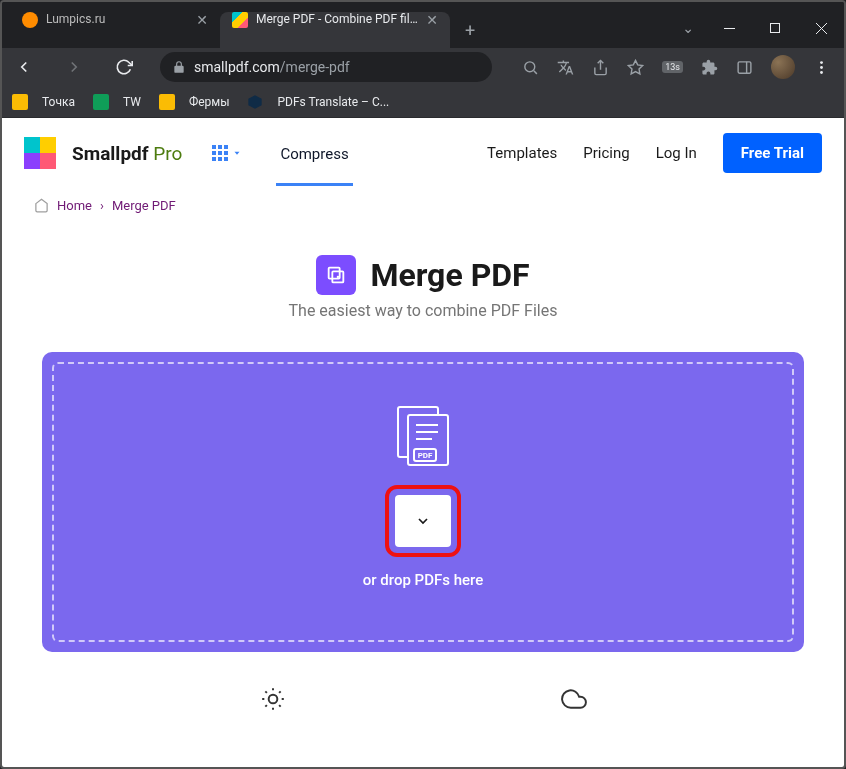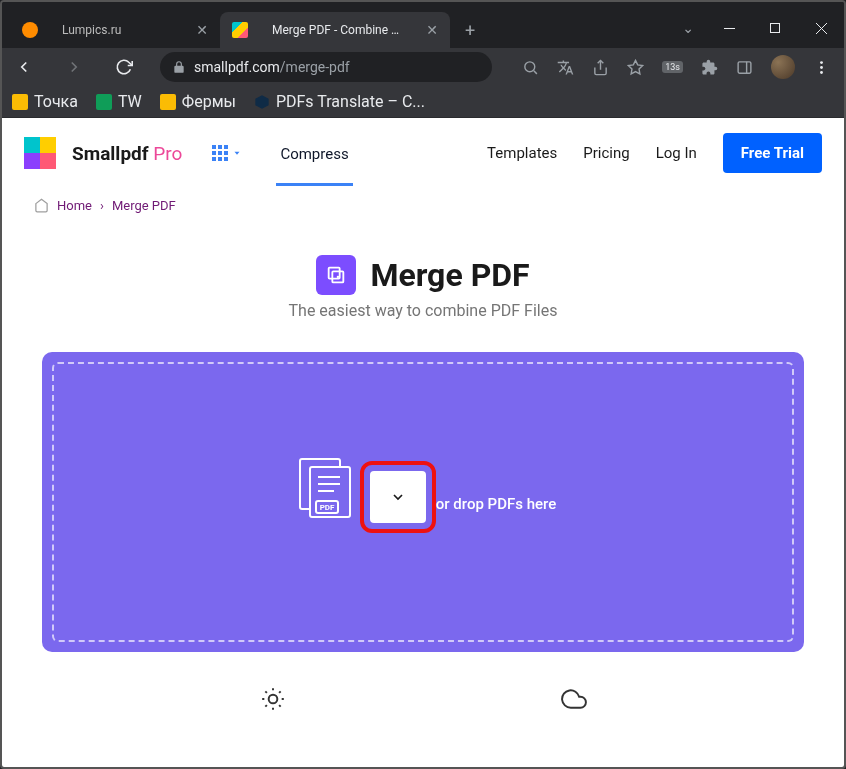--- a/index.html
+++ b/index.html
@@ -1,21 +1,21 @@
 <!DOCTYPE html>
 <html><head>
 <meta charset="utf-8">
 <style>
 * { margin: 0; padding: 0; box-sizing: border-box; font-family: -apple-system, BlinkMacSystemFont, "Segoe UI", Roboto, sans-serif; }
 body { background: #202124; width: 846px; height: 769px; overflow: hidden; border: 2px solid #555; border-radius: 4px; }
 
 
 .titlebar { height: 46px; background: #202124; display: flex; align-items: flex-end; }
 .tabs { display: flex; height: 36px; margin-left: 8px; }
-.tab { display: flex; align-items: center; padding: 0 12px; height: 36px; min-width: 210px; max-width: 230px; border-radius: 8px 8px 0 0; gap: 24px; color: #bbb; font-size: 12px; position: relative; }
+.tab { display: flex; align-items: flex-start; padding: 0 12px; height: 36px; min-width: 210px; max-width: 230px; border-radius: 8px 8px 0 0; gap: 8px; color: #bbb; font-size: 12px; position: relative; }
 .tab.active { background: #35363a; color: #e8eaed; }
 .tab .favicon { width: 16px; height: 16px; border-radius: 50%; flex-shrink: 0; }
 .fav-lumpics { background: #ff8c00; }
 .fav-smallpdf { background: #fff; border-radius: 2px; position: relative; }
 .fav-smallpdf::before { content: ""; position: absolute; inset: 0; background: linear-gradient(135deg,#00c4cc 0%,#00c4cc 33%,#ffce00 33%,#ffce00 66%,#ff5975 66%); border-radius: 2px; }
 .tab-title { flex: 1; white-space: nowrap; overflow: hidden; text-overflow: ellipsis; }
 .tab-close { color: #9aa0a6; cursor: pointer; font-size: 14px; }
 .newtab { width: 28px; height: 28px; display: flex; align-items: center; justify-content: center; color: #9aa0a6; margin-left: 6px; margin-bottom: 4px; cursor: pointer; font-size: 18px; }
 .window-controls { margin-left: auto; display: flex; height: 40px; align-items: center; gap: 0; }
 .wc { width: 46px; height: 32px; display: flex; align-items: center; justify-content: center; color: #e8eaed; cursor: pointer; }
@@ -27,53 +27,53 @@
 .nav-btn.active { color: #e8eaed; }
 .addr-input { flex: 1; height: 30px; background: #202124; border-radius: 15px; display: flex; align-items: center; padding: 0 12px; gap: 8px; color: #9aa0a6; font-size: 14px; }
 .addr-domain { color: #e8eaed; }
 .addr-icons { display: flex; align-items: center; gap: 18px; margin-left: 8px; margin-right: 6px; }
 .addr-icon { color: #9aa0a6; cursor: pointer; display: flex; align-items: center; justify-content: center; }
 .ext-badge { background: #616468; color: #e8eaed; font-size: 9px; padding: 1px 3px; border-radius: 3px; }
 .avatar { width: 24px; height: 24px; border-radius: 50%; background: radial-gradient(circle at 30% 30%, #8b7355, #4a3828); }
 
 
 .bookmarks { height: 32px; background: #35363a; display: flex; align-items: center; padding: 0 10px; gap: 18px; border-bottom: 1px solid #2a2b2e; }
-.bookmark { display: flex; align-items: center; gap: 6px; color: #e8eaed; font-size: 16px; cursor: pointer; }
+.bookmark { display: flex; align-items: center; gap: 14px; color: #e8eaed; font-size: 12px; cursor: pointer; }
 .bm-icon { width: 16px; height: 16px; border-radius: 2px; }
 .bm-yellow { background: #fbbc04; }
 .bm-green { background: #0f9d58; display: flex; align-items: center; justify-content: center; color: #fff; font-size: 9px; font-weight: bold; }
 .bm-deepl { width: 16px; height: 16px; }
 
 
 .page { background: #fff; height: calc(769px - 46px - 38px - 32px - 4px); overflow: hidden; position: relative; }
 .app-header { height: 70px; display: flex; align-items: center; padding: 0 22px; gap: 16px; }
 .logo-box { width: 32px; height: 32px; display: grid; grid-template-columns: 1fr 1fr; grid-template-rows: 1fr 1fr; }
 .logo-box div:nth-child(1){background:#00c4cc;} .logo-box div:nth-child(2){background:#ffce00;} .logo-box div:nth-child(3){background:#8b3ffd;} .logo-box div:nth-child(4){background:#ff5975;}
 .logo-text { font-size: 19px; font-weight: 700; color: #1a1a1a; }
-.logo-text .pro { font-weight: 400; color: #ec4899; }
+.logo-text .pro { font-weight: 400; color: #4d7c0f; }
 .tools-btn { margin-left: 14px; display: flex; align-items: center; gap: 4px; cursor: pointer; }
 .grid-icon { display: grid; grid-template-columns: repeat(3,4px); grid-template-rows: repeat(3,4px); gap: 2px; }
 .grid-icon span { background: #3b82f6; }
 .compress-link { margin-left: 18px; padding: 24px 4px 20px; color: #0f172a; font-size: 15px; border-bottom: 3px solid #3b82f6; }
 .header-right { margin-left: auto; display: flex; align-items: center; gap: 26px; }
 .hlnk { color: #1a1a1a; font-size: 15px; cursor: pointer; text-align: right; }
 .free-trial { background: #0061ff; color: #fff; padding: 11px 18px; border-radius: 4px; font-weight: 700; font-size: 15px; cursor: pointer; }
 
 .breadcrumb { padding: 10px 32px 14px; display: flex; align-items: center; gap: 8px; color: #701a75; font-size: 13px; }
 .crumb { cursor: pointer; }
 
 .hero { text-align: center; padding: 28px 0 10px; }
 .hero-title { display: flex; align-items: center; justify-content: center; gap: 14px; }
 .hero-icon { width: 40px; height: 40px; background: #7c4dff; border-radius: 6px; display: flex; align-items: center; justify-content: center; }
 .hero h1 { font-size: 32px; font-weight: 700; color: #1a1a1a; }
 .hero p { font-size: 16px; color: #757575; margin-top: 6px; }
 
 .dropzone-wrap { padding: 22px 40px 10px; }
 .dropzone { background: #7b68ee; border-radius: 10px; padding: 10px; }
-.dropzone-inner { border: 2px dashed rgba(255,255,255,0.65); border-radius: 6px; min-height: 280px; display: flex; flex-direction: row; align-items: center; justify-content: center; padding: 40px 0 50px; }
+.dropzone-inner { border: 2px dashed rgba(255,255,255,0.65); border-radius: 6px; min-height: 280px; display: flex; flex-direction: column; align-items: center; justify-content: center; padding: 40px 0 50px; }
 .pdf-icon-svg { margin-bottom: 18px; }
 .choose-wrap { position: relative; border: 4px solid #e11; border-radius: 12px; padding: 6px; background: rgba(0,0,0,0); }
 .choose-btn-group { display: flex; background: #fff; border-radius: 4px; overflow: hidden; height: 52px; }
 .choose-main { display: flex; align-items: center; gap: 10px; padding: 0 26px; font-weight: 700; letter-spacing: 0.5px; color: #1a1a1a; font-size: 14px; cursor: pointer; border-right: 1px solid #ddd; }
 .choose-caret { width: 56px; display: flex; align-items: center; justify-content: center; cursor: pointer; }
 .drop-text { color: #ffffff; font-size: 15px; margin-top: 14px; font-weight: 500; }
 
 .bottom-icons { display: flex; justify-content: space-around; padding: 24px 120px 0; }
 .feat-icon { color: #333; }
 </style>

